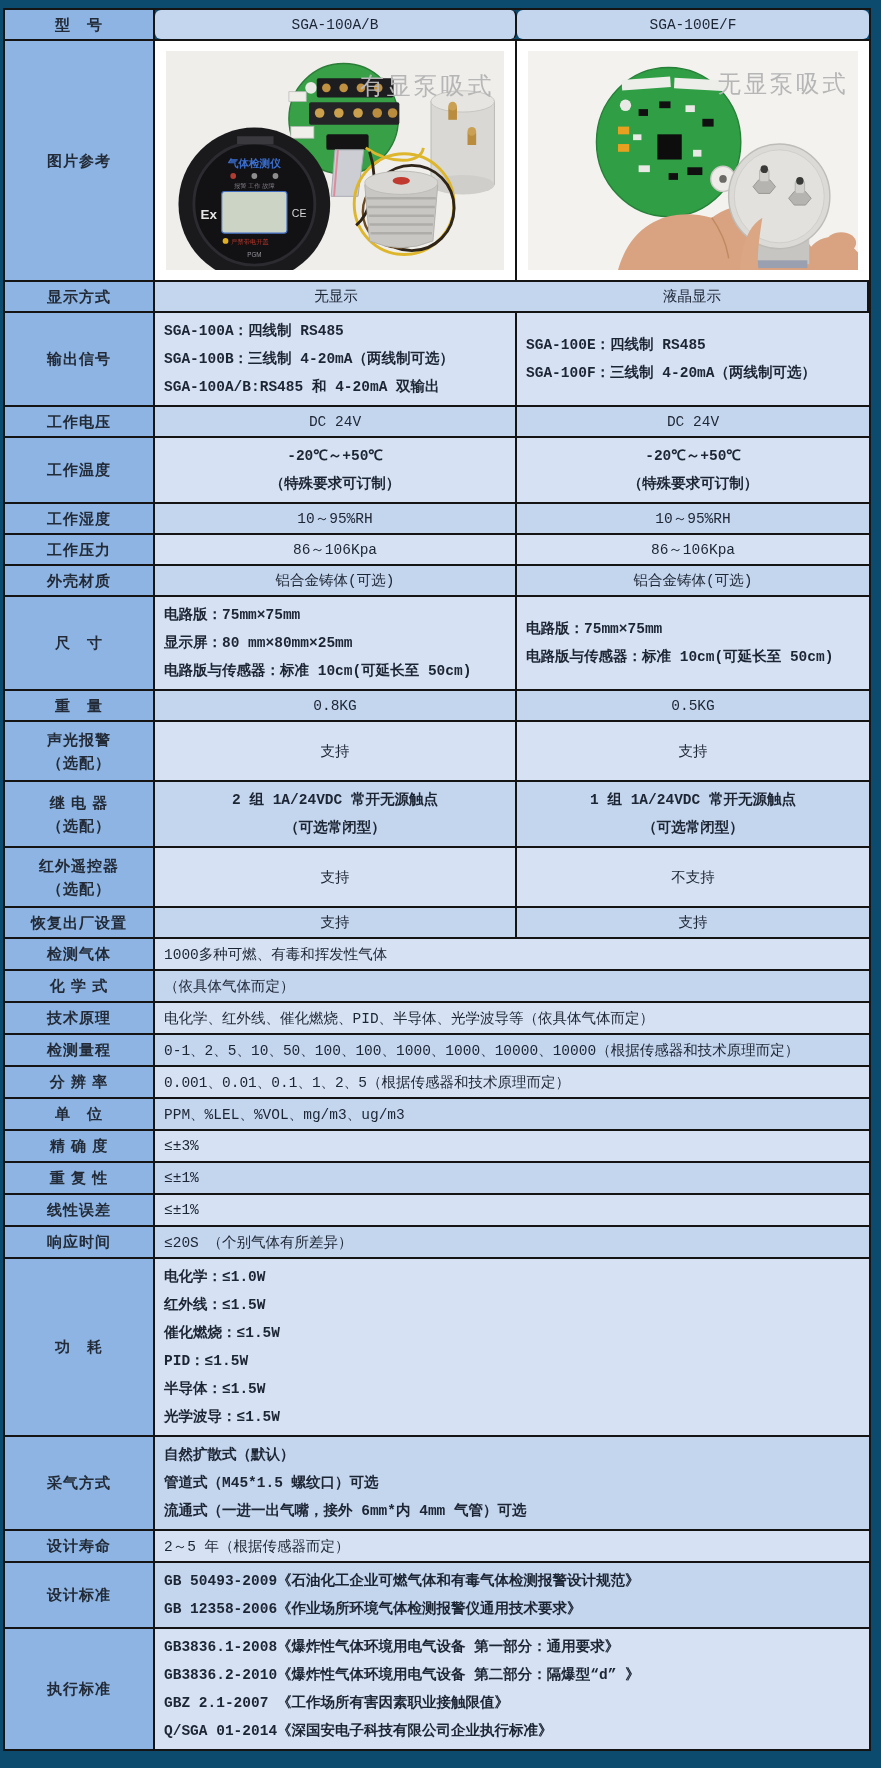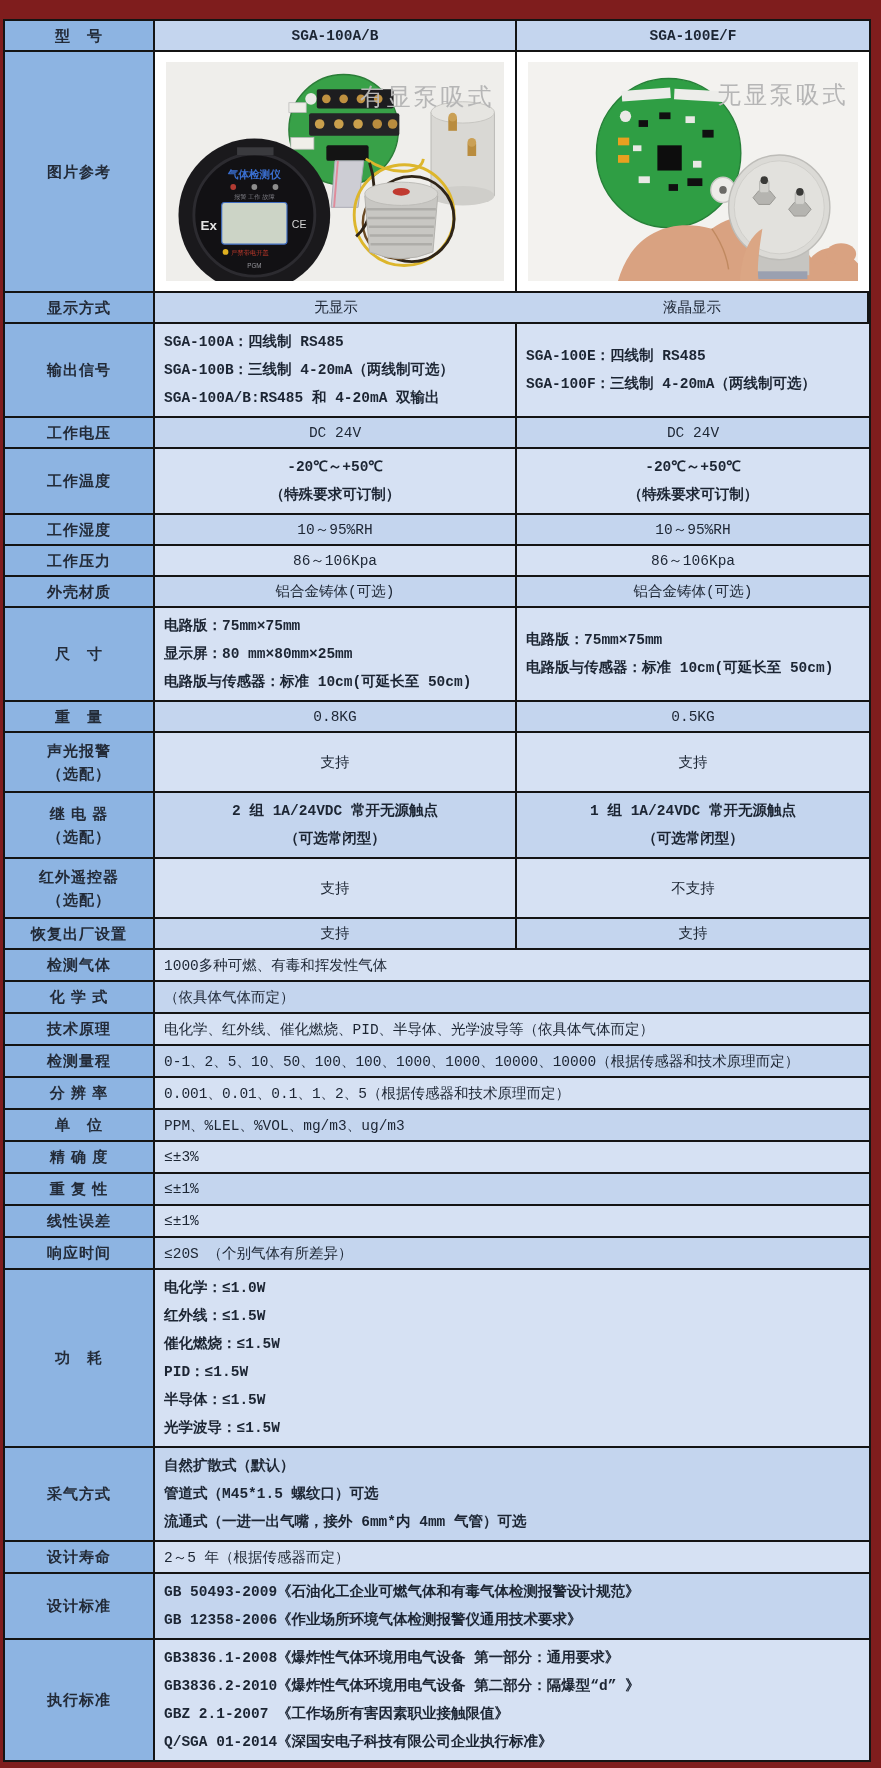--- a/index.html
+++ b/index.html
@@ -6,22 +6,22 @@
     --labelblue:#8DB4E2;
     --rowdark:#C4D5EE;
     --rowlight:#D6E1F3;
     --bordercol:#141414;
     --labeltext:#232b38;
     --valuetext:#1c2533;
   }
   *{margin:0;padding:0;box-sizing:border-box;}
   body{background:#ffffff;}
   .page{
-    width:881px;height:1768px;background:#7f1d1d;
-    padding:19px 10px 6px 3px;overflow:hidden;
+    width:881px;height:1768px;background:#0c4a6e;
+    padding:8px 10px 6px 3px;overflow:hidden;
     font-family:"Liberation Sans","DejaVu Sans",sans-serif;
   }
   .tbl{
     width:100%;border:2px solid var(--bordercol);
   }
   .row{
     display:grid;border-bottom:2px solid var(--bordercol);
   }
   .row:last-child{border-bottom:none;}
   .row.pair{grid-template-columns:150px 362px 1fr;}
@@ -40,21 +40,21 @@
     font-size:14.5px;color:var(--valuetext);text-align:center;
   }
   .valcell.mid{border-right:2px solid var(--bordercol);}
   .valcell.leftalign{justify-content:flex-start;text-align:left;padding-left:9px;}
   .lines{padding:4px 0;width:100%;font-weight:bold;}
   .lines .ln{line-height:28px;white-space:nowrap;}
   .lines.ctr .ln{text-align:center;}
   .bg-d .valcell, .bg-d.valwrap{background:var(--rowdark);}
   .bg-l .valcell, .bg-l.valwrap{background:var(--rowlight);}
   .modelcell{
-    background:var(--rowdark);font-weight:bold;
+    background:var(--rowdark);font-weight:normal;border-radius:6px;
   }
   .photocell{
     background:#ffffff;padding:10px 11px;
   }
   .photocell.mid{border-right:2px solid var(--bordercol);}
   .photocell svg{display:block;width:100%;height:219px;}
   .h2r{min-height:58px;}
   .spansingle{min-height:30px;}
 </style>
 </head>

